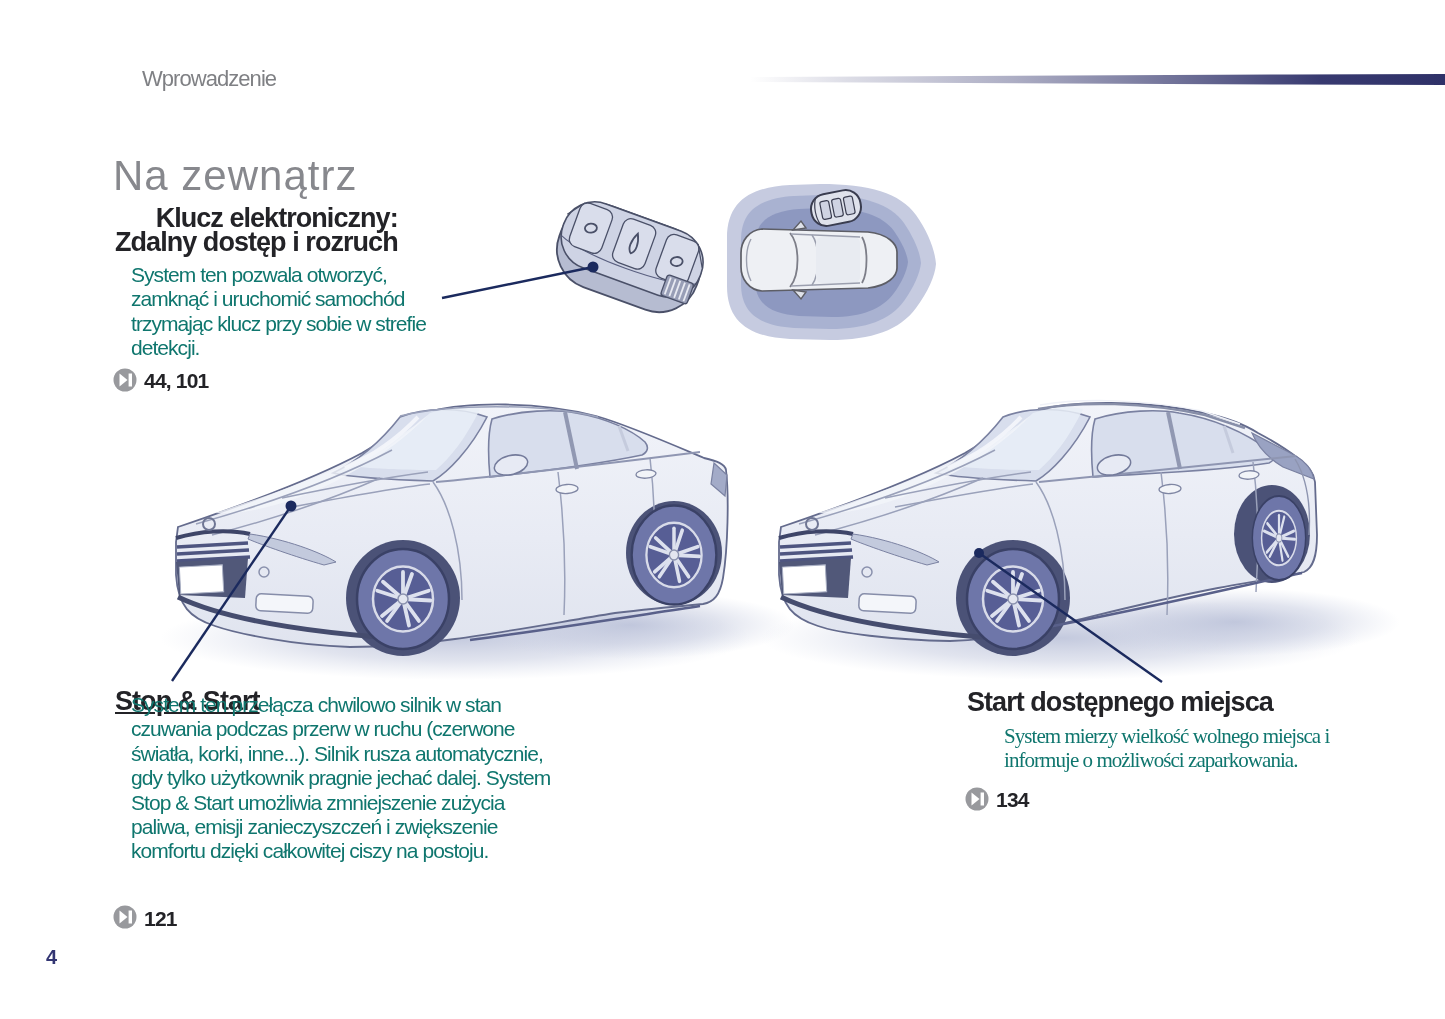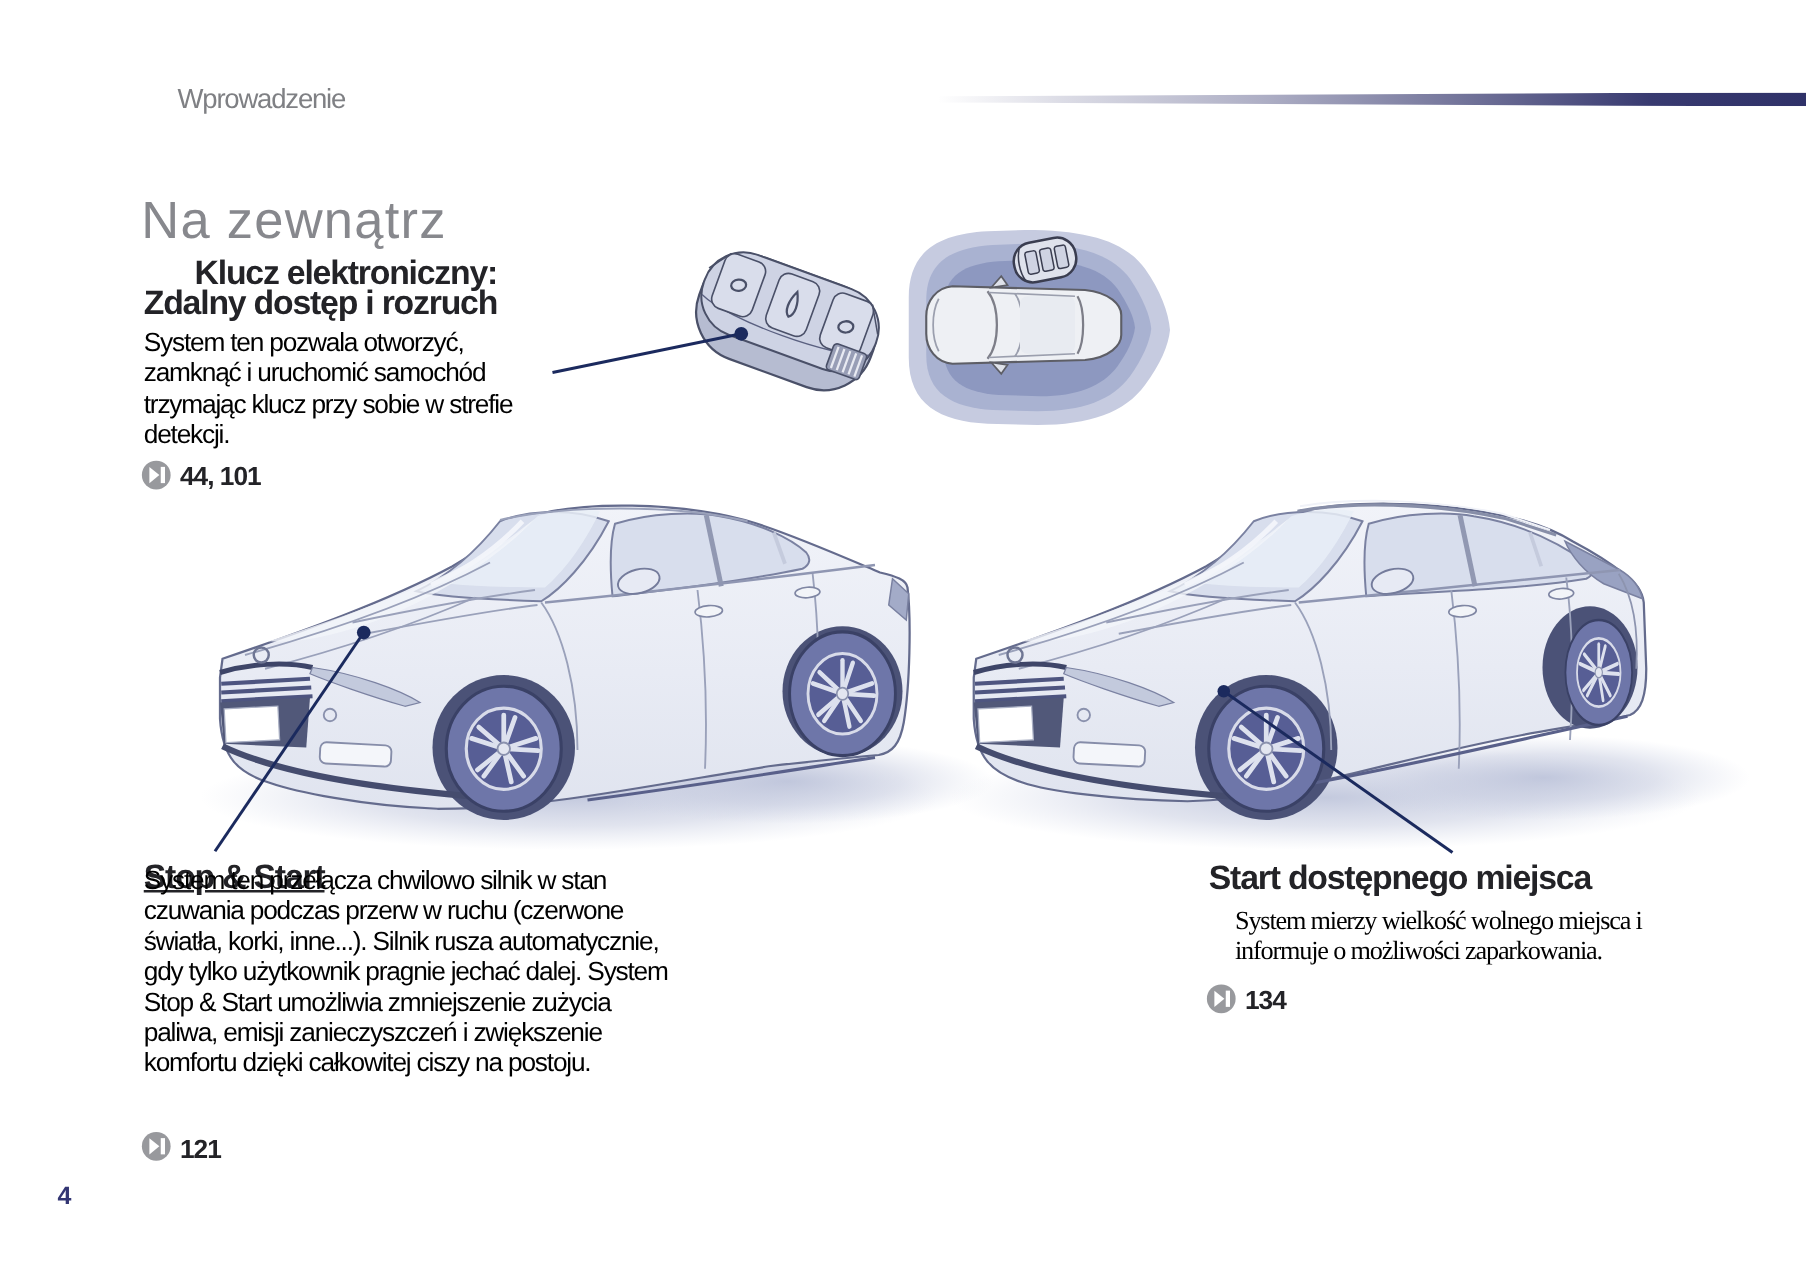--- a/index.html
+++ b/index.html
@@ -6,21 +6,21 @@
   body{width:1445px;height:1019px;position:relative;background:#ffffff;overflow:hidden;
        font-family:"Liberation Sans", sans-serif;}
   .abs{position:absolute;}
   #hdr{left:114px;top:68px;font-size:22px;line-height:22px;color:#7f8084;letter-spacing:-0.95px;margin-left:28px;}
   #bar{left:750px;top:74px;width:695px;height:11px;
        background:linear-gradient(90deg, rgba(64,66,118,0) 0%, rgba(64,66,118,0.18) 14%, rgba(72,74,124,0.45) 38%, rgba(62,64,116,0.75) 62%, #383a70 82%, #2f3168 100%);
        clip-path:polygon(0 28%, 78% 4%, 100% 0, 100% 100%, 78% 96%, 0 72%);}
   #h1{left:113px;top:125px;font-size:42px;line-height:42px;color:#87888d;letter-spacing:1px;margin-top:30px;}
   .bh{font-size:27px;line-height:23.7px;font-weight:bold;color:#232327;letter-spacing:-0.95px;text-align:right;}
   #bh1{left:115px;top:207px;}
-  .body{font-size:21px;line-height:24.4px;color:#000000;letter-spacing:-0.95px;}
+  .body{font-size:21px;line-height:24.4px;color:#0f766e;letter-spacing:-0.95px;margin-left:16px;}
   #t1{left:115px;top:263px;}
   #bh2{left:115px;top:690px;text-decoration:underline;}
   #t2{left:115px;top:693px;}
   #bh3{left:967px;top:691px;}
   #t3{left:988px;top:724px;font-family:Liberation Serif, serif;}
   #pg{left:46px;top:946px;font-size:20px;font-weight:bold;color:#333673;}
 </style>
 </head>
 <body>
   <div class="abs" id="hdr">Wprowadzenie</div>

